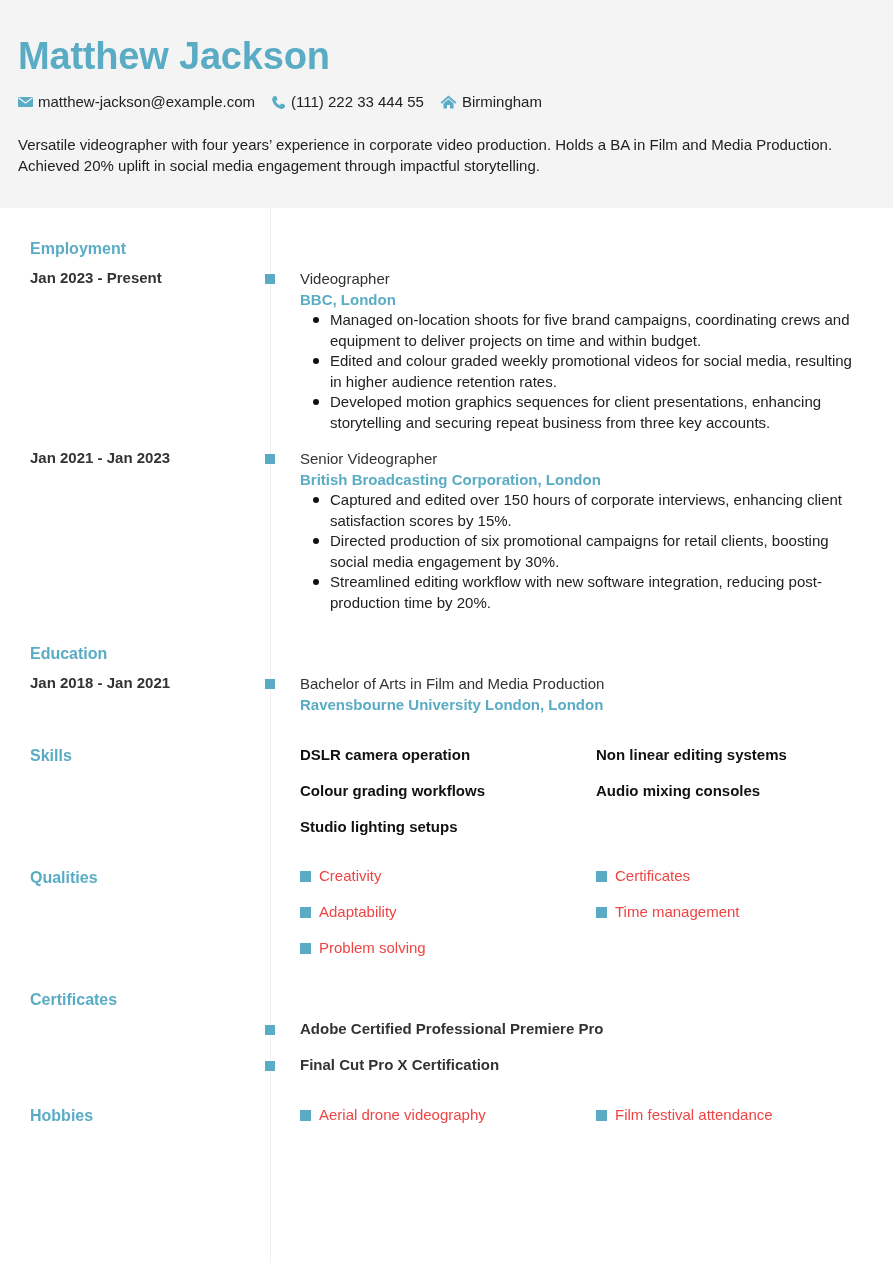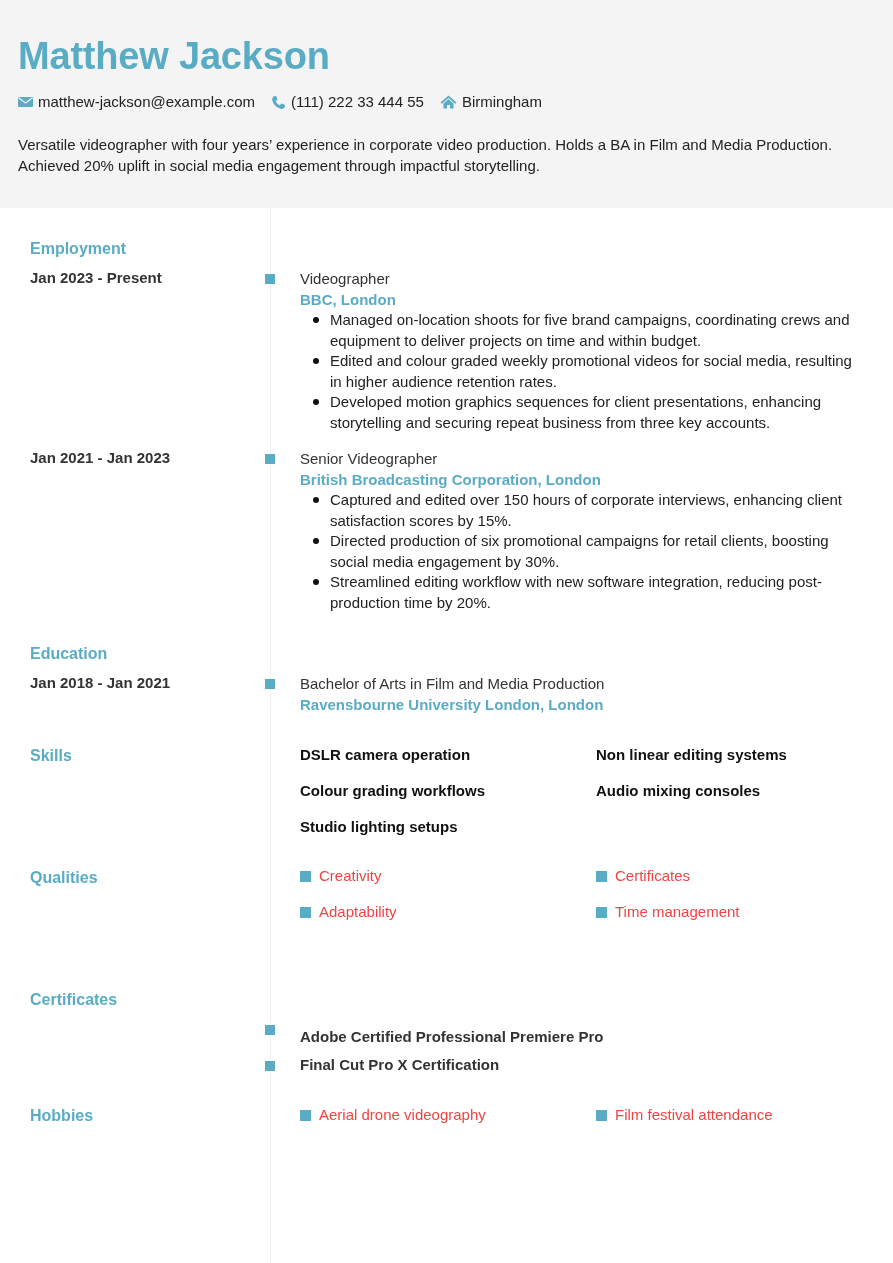--- a/index.html
+++ b/index.html
@@ -132,28 +132,32 @@
         <span>Certificates</span>
       </div>
     <div class="qitem">
         <span class="sq"></span>
         <span>Adaptability</span>
       </div>
     <div class="qitem">
         <span class="sq"></span>
         <span>Time management</span>
       </div>
+    <div class="qitem">
+        <span class="sq"></span>
+        <span>Problem solving</span>
+      </div>
   </div>
 </div>
 
 <div class="section" style="top:990px;">
   <div class="sec-title" style="top:0;">Certificates</div>
   <div class="entry" style="top:29px;">
     <div class="marker" style="top:6px;"></div>
-    <div class="content cert" style="top:8px;">Adobe Certified Professional Premiere Pro</div>
+    <div class="content cert" style="top:0;">Adobe Certified Professional Premiere Pro</div>
   </div>
   <div class="entry" style="top:65px;">
     <div class="marker" style="top:6px;"></div>
     <div class="content cert" style="top:0;">Final Cut Pro X Certification</div>
   </div>
 </div>
 
 <div class="section" style="top:1106px;">
   <div class="sec-title" style="top:0;">Hobbies</div>
   <div class="grid2" style="top:-1px;">

